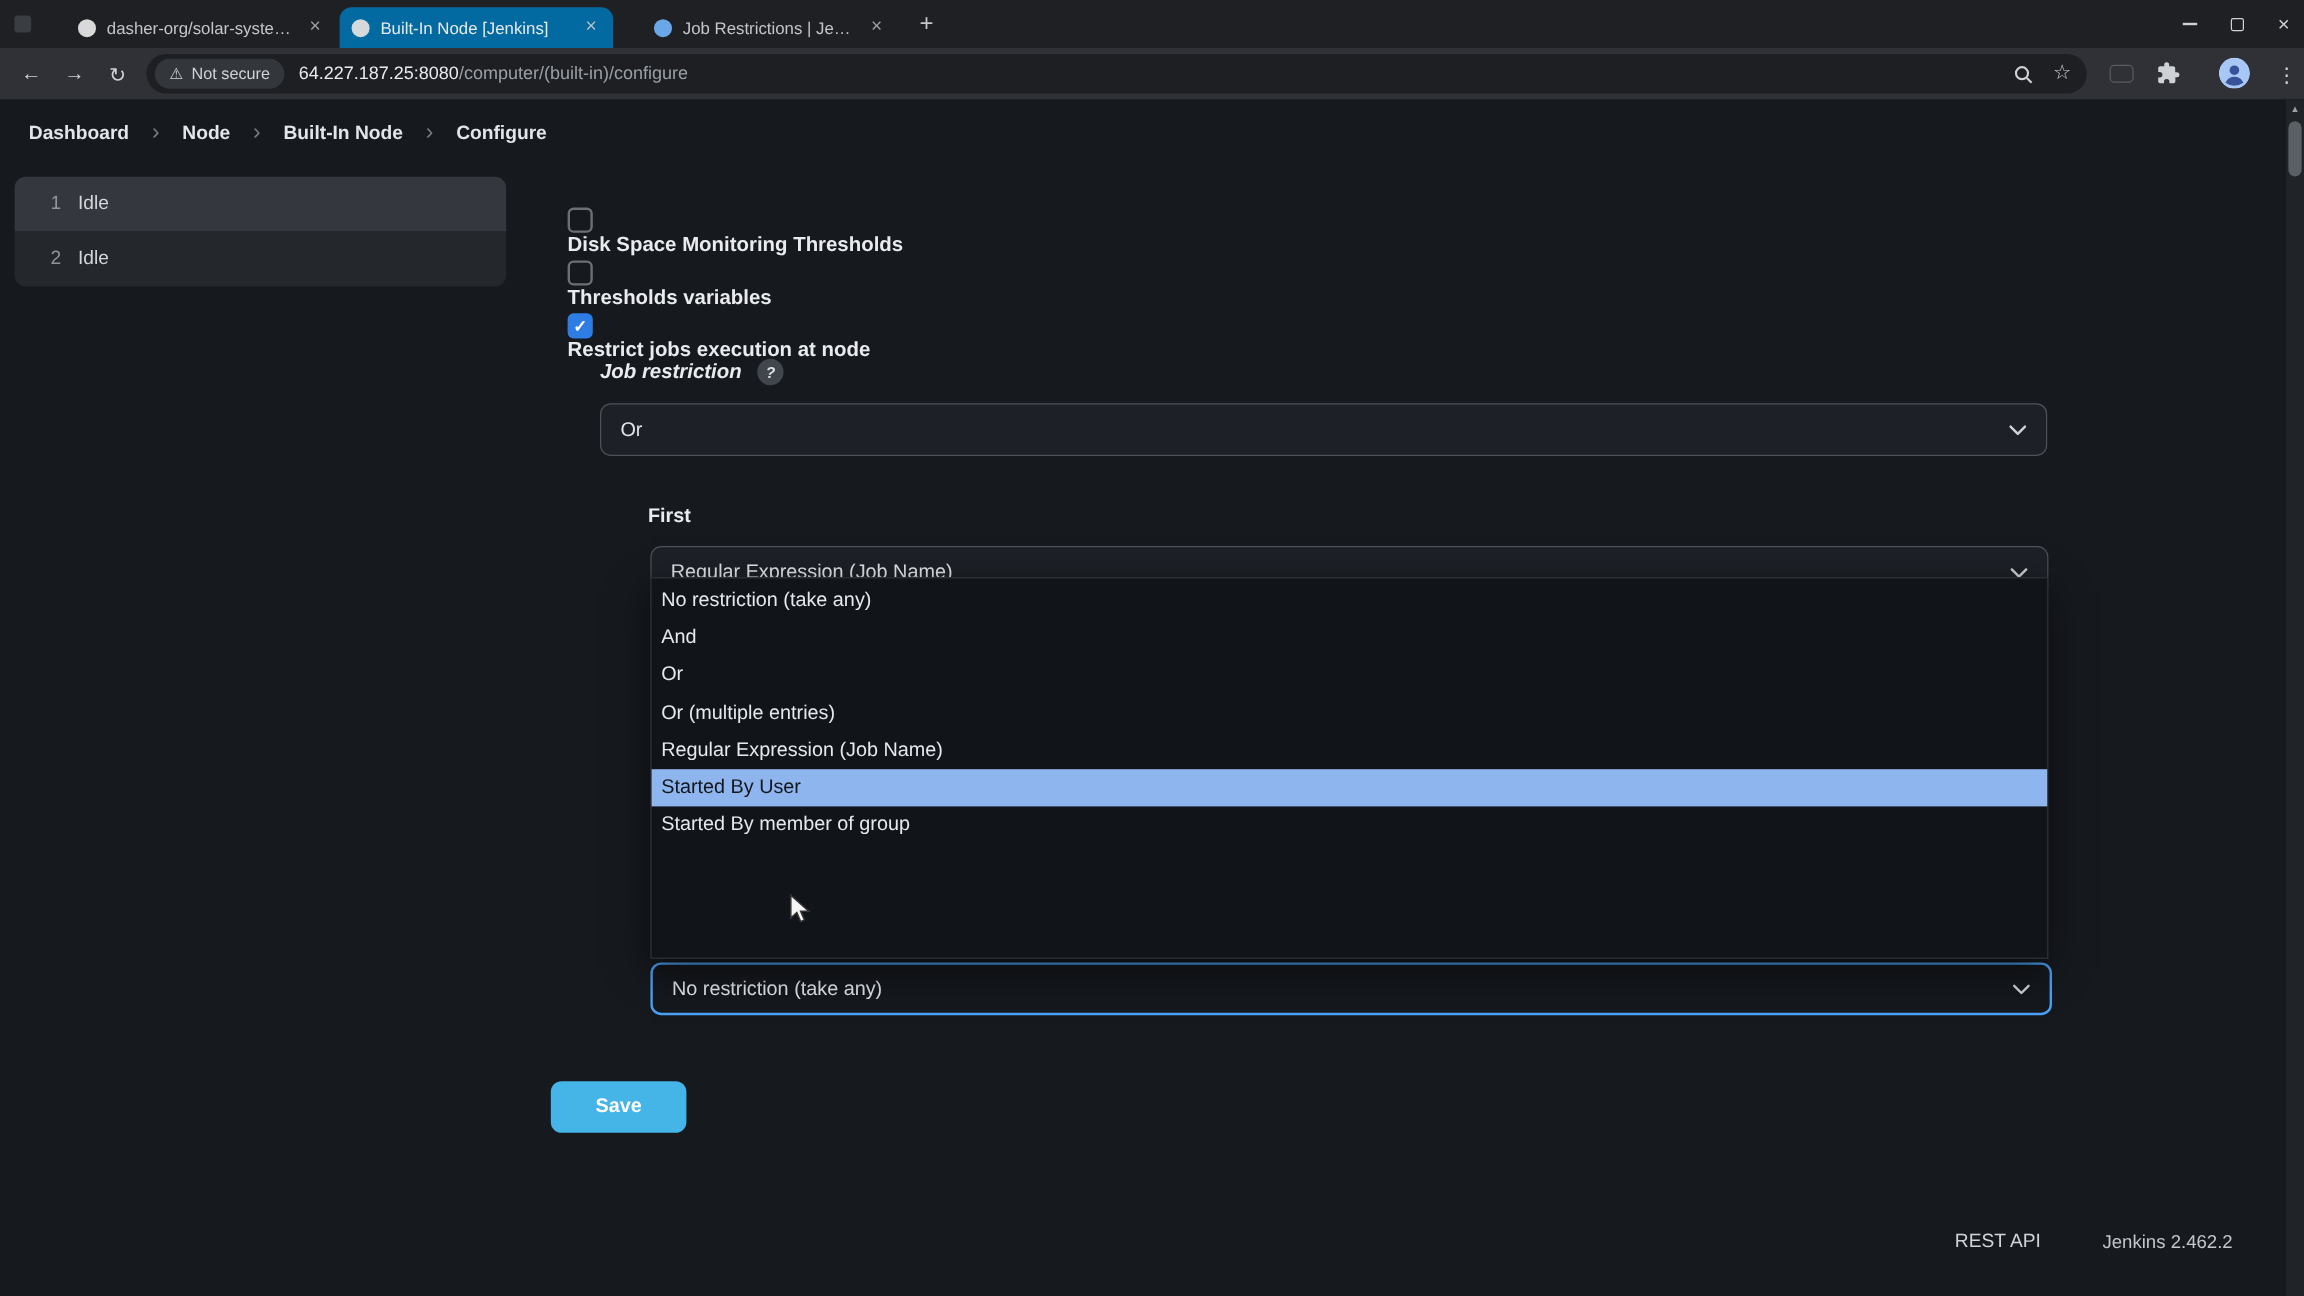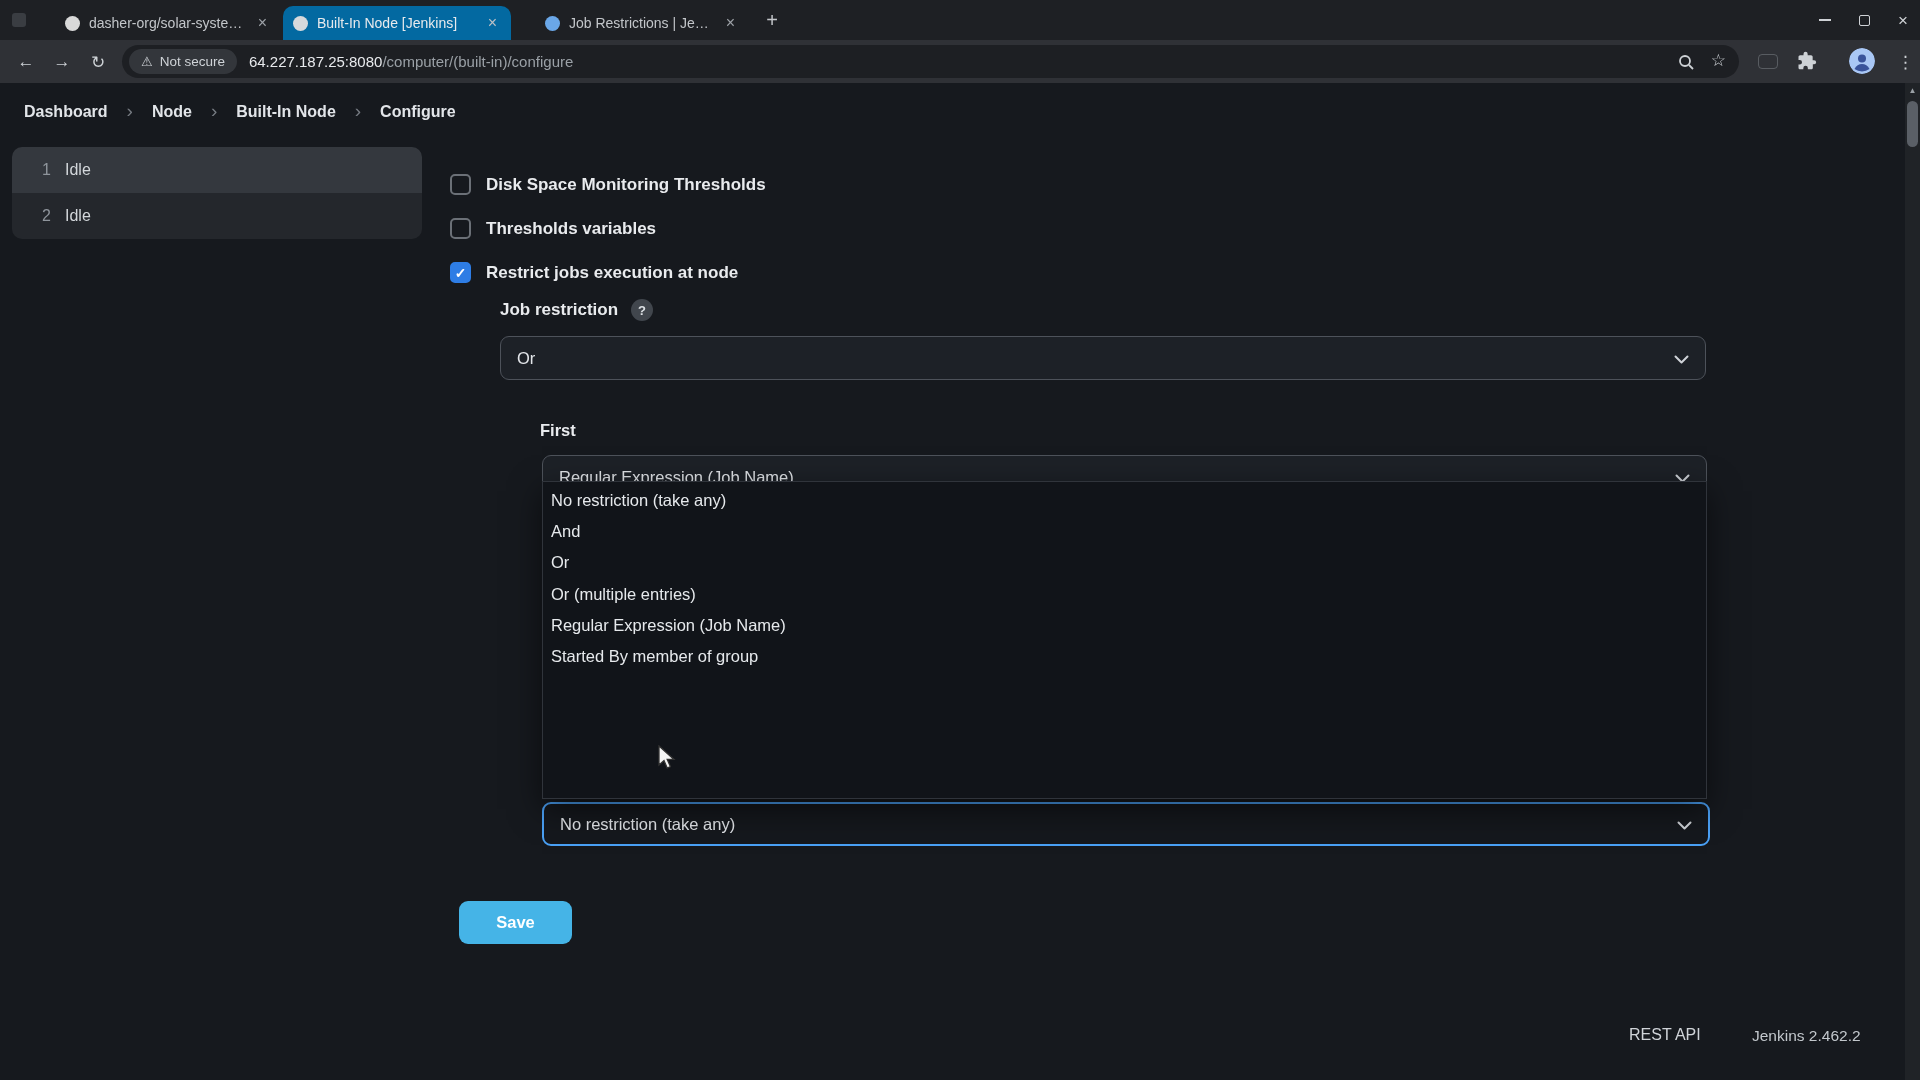--- a/index.html
+++ b/index.html
@@ -53,27 +53,27 @@
   .crumb { font-size:16px; font-weight:700; color:#e2e5e9; }
   .crumb-sep { font-size:19px; color:#767b82; margin-top:-3px; }
 
   .executors { position:absolute; left:12px; top:64px; width:410px; border-radius:10px; overflow:hidden; }
   .exec-row { height:46px; display:flex; align-items:center; padding-left:30px; gap:13px; font-size:16px; }
   .exec-row.first { background:#34383e; }
   .exec-row.second { background:#24272c; }
   .exec-num { color:#8f959c; min-width:10px; }
   .exec-status { color:#d3d7db; }
 
-  .cbrow { position:absolute; left:450px; height:22px; display:flex; align-items:flex-end; }
+  .cbrow { position:absolute; left:473px; height:22px; display:flex; align-items:flex-start;flex-direction:column; }
   .cb { width:21px; height:21px; border-radius:5px; background:#16191e; border:2px solid #6b7077;
         margin-right:15px; flex:none; display:flex; align-items:center; justify-content:center; }
   .cb.checked { background:#2e7de5; border-color:#2e7de5; color:#fff; font-size:14px; font-weight:700; }
   .cblabel { font-size:17px; font-weight:600; color:#e9ebee; }
 
-  .jr-row { position:absolute; left:500px; top:216px; display:flex; align-items:center; gap:13px; }
+  .jr-row { position:absolute; left:500px; top:216px; display:flex; align-items:center; gap:13px;font-style:italic; }
   .jr-label { font-size:17px; font-weight:600; color:#e9ebee; }
   .help-btn { width:22px; height:22px; border-radius:50%; background:#41464d; color:#dde1e5;
               font-size:13px; font-weight:700; display:flex; align-items:center; justify-content:center; }
 
   .select { position:absolute; background:#1d2127; border:1.5px solid #4d525a; border-radius:9px;
             display:flex; align-items:center; justify-content:space-between; color:#e2e5e9;
             font-size:16.5px; padding:0 16px; }
   #select-or { left:500px; top:253px; width:1206px; height:44px; }
   #select-first { left:542px; top:372px; width:1165px; height:44px; z-index:1; }
   #select-second { left:542px; top:719px; width:1168px; height:44px; background:#15181d;
@@ -228,20 +228,21 @@
             <polyline points="1.5,1.5 7.5,7.5 13.5,1.5" fill="none" stroke="#cfd3d8" stroke-width="2" stroke-linecap="round" stroke-linejoin="round"></polyline>
           </svg></span>
     </div>
 
     <div class="dropdown">
       <div class="opt">No restriction (take any)</div>
       <div class="opt">And</div>
       <div class="opt">Or</div>
       <div class="opt">Or (multiple entries)</div>
       <div class="opt">Regular Expression (Job Name)</div>
+      <div class="opt highlighted">Started By User</div>
       <div class="opt">Started By member of group</div>
     </div>
 
     <div class="select" id="select-second">
       <span>No restriction (take any)</span>
       <span><svg width="15" height="9" viewBox="0 0 15 9">
             <polyline points="1.5,1.5 7.5,7.5 13.5,1.5" fill="none" stroke="#cfd3d8" stroke-width="2" stroke-linecap="round" stroke-linejoin="round"></polyline>
           </svg></span>
     </div>
 

